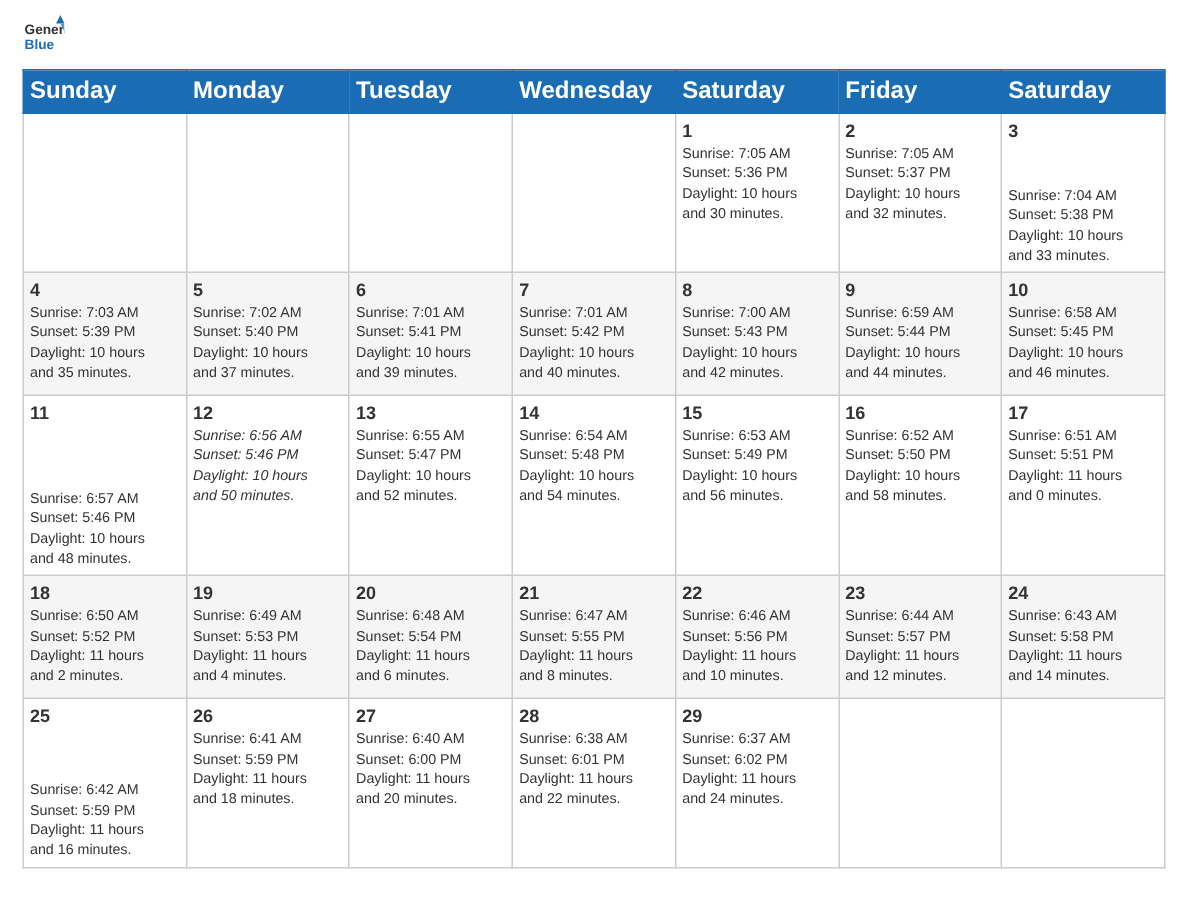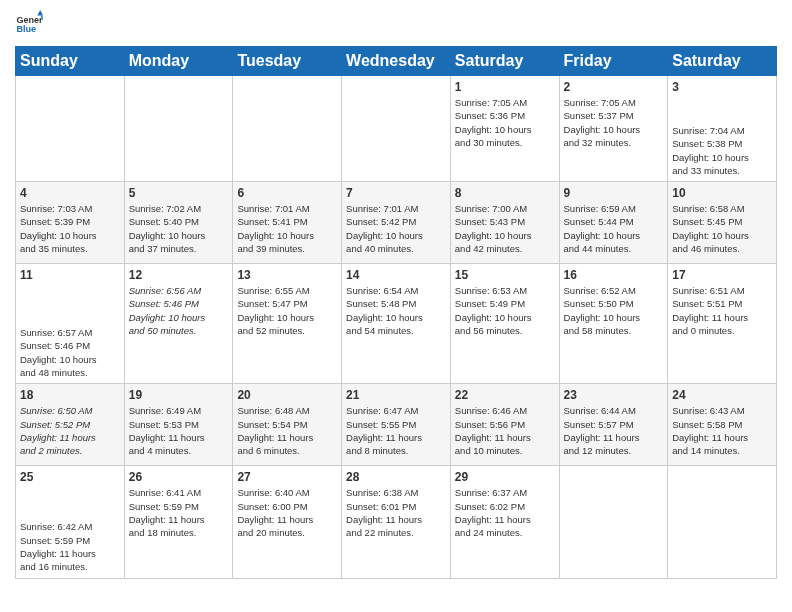--- a/index.html
+++ b/index.html
@@ -243,21 +243,21 @@
             <span class="day-number">17</span>
             <div class="day-info" style="white-space: pre-line;">Sunrise: 6:51 AM
 Sunset: 5:51 PM
 Daylight: 11 hours
 and 0 minutes.</div>
           </td>
         </tr>
         <tr>
           <td>
             <span class="day-number">18</span>
-            <div class="day-info" style="white-space: pre-line; font-style: italic;">Sunrise: 6:50 AM
+            <div class="day-info" style="white-space: pre-line;">Sunrise: 6:50 AM
 Sunset: 5:52 PM
 Daylight: 11 hours
 and 2 minutes.</div>
           </td>
           <td>
             <span class="day-number">19</span>
             <div class="day-info" style="white-space: pre-line;">Sunrise: 6:49 AM
 Sunset: 5:53 PM
 Daylight: 11 hours
 and 4 minutes.</div>

